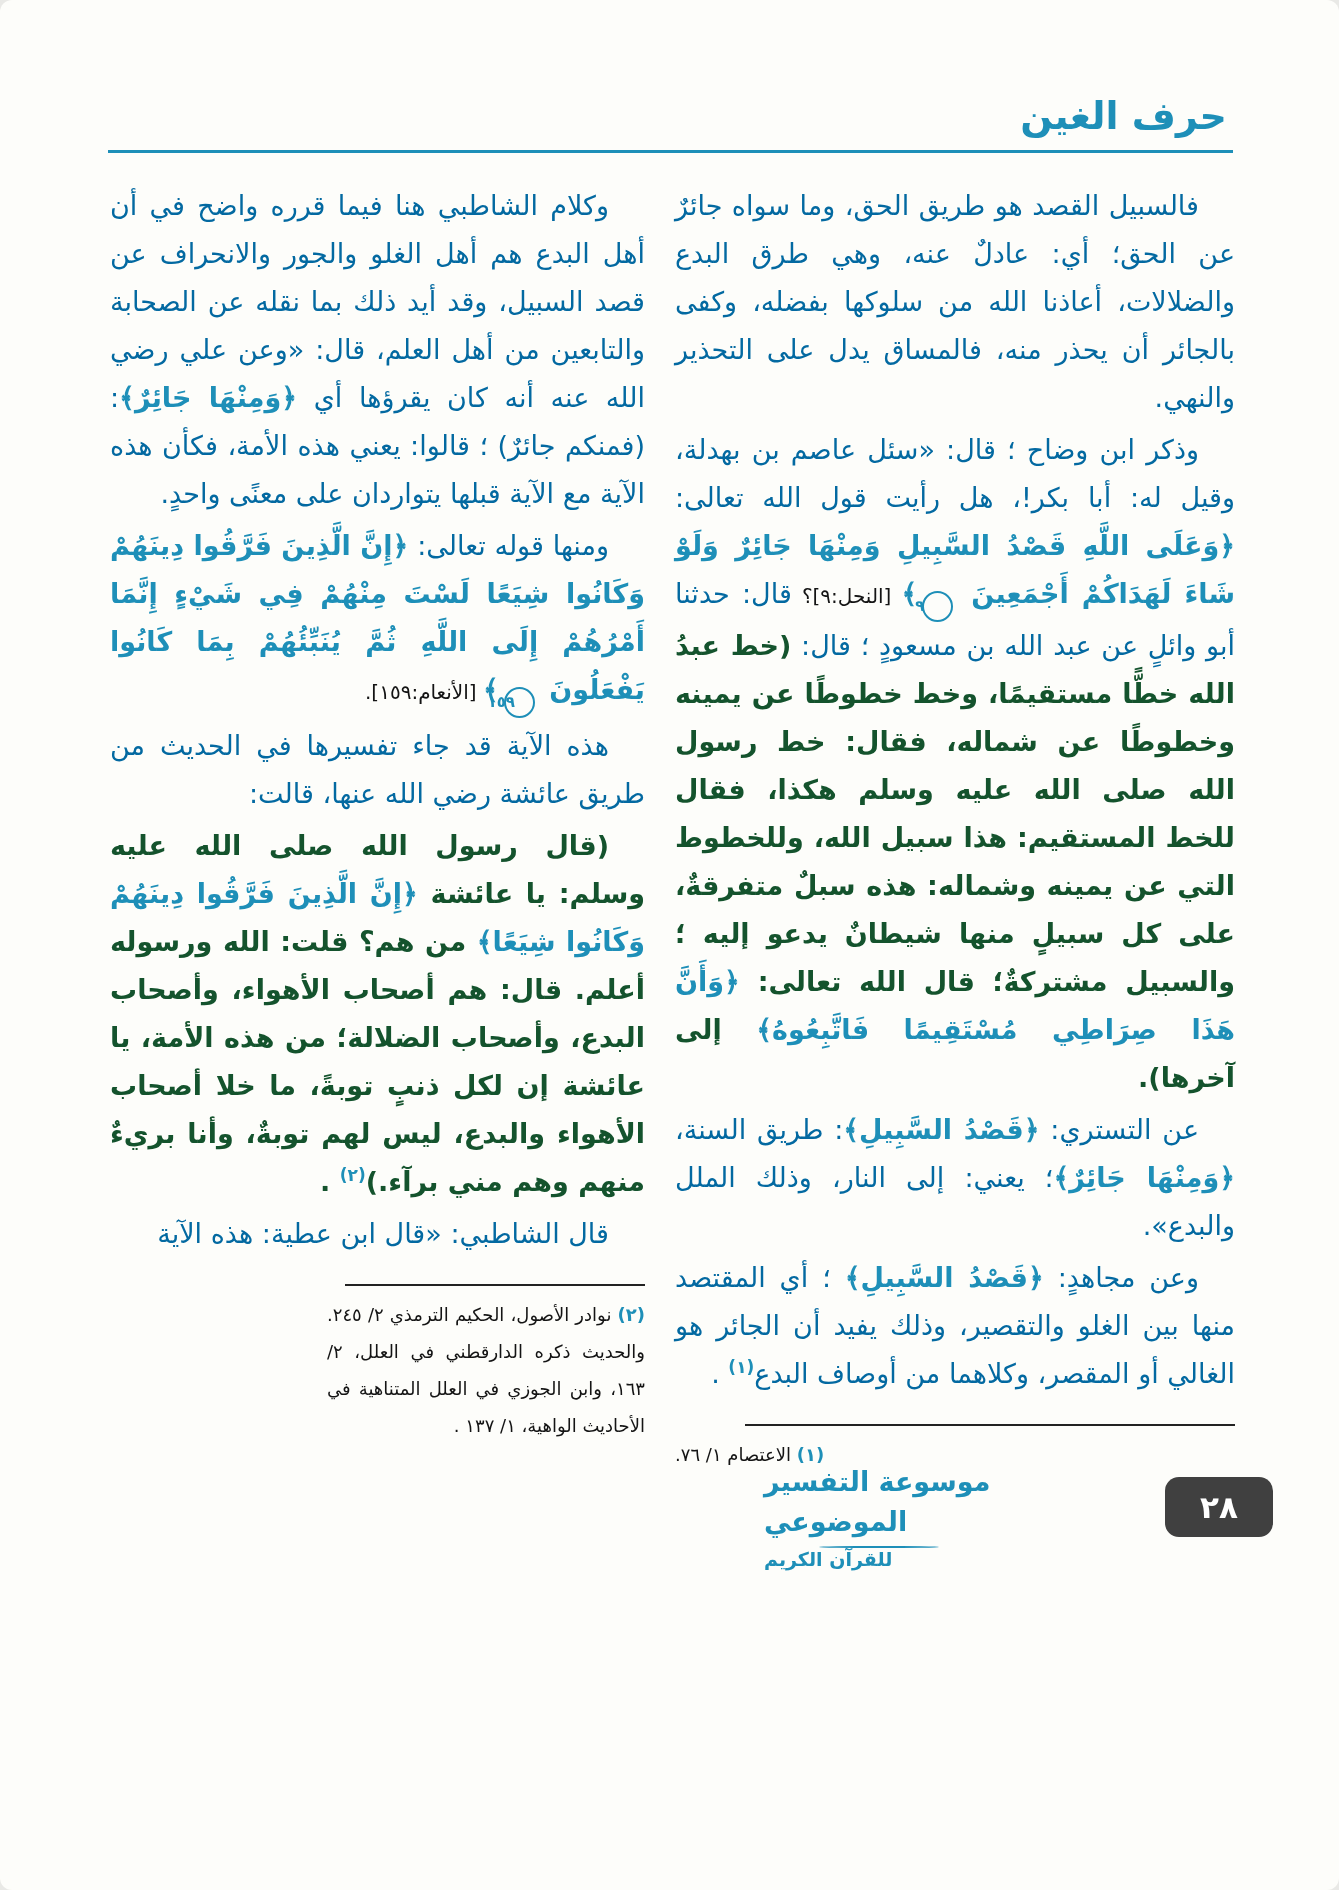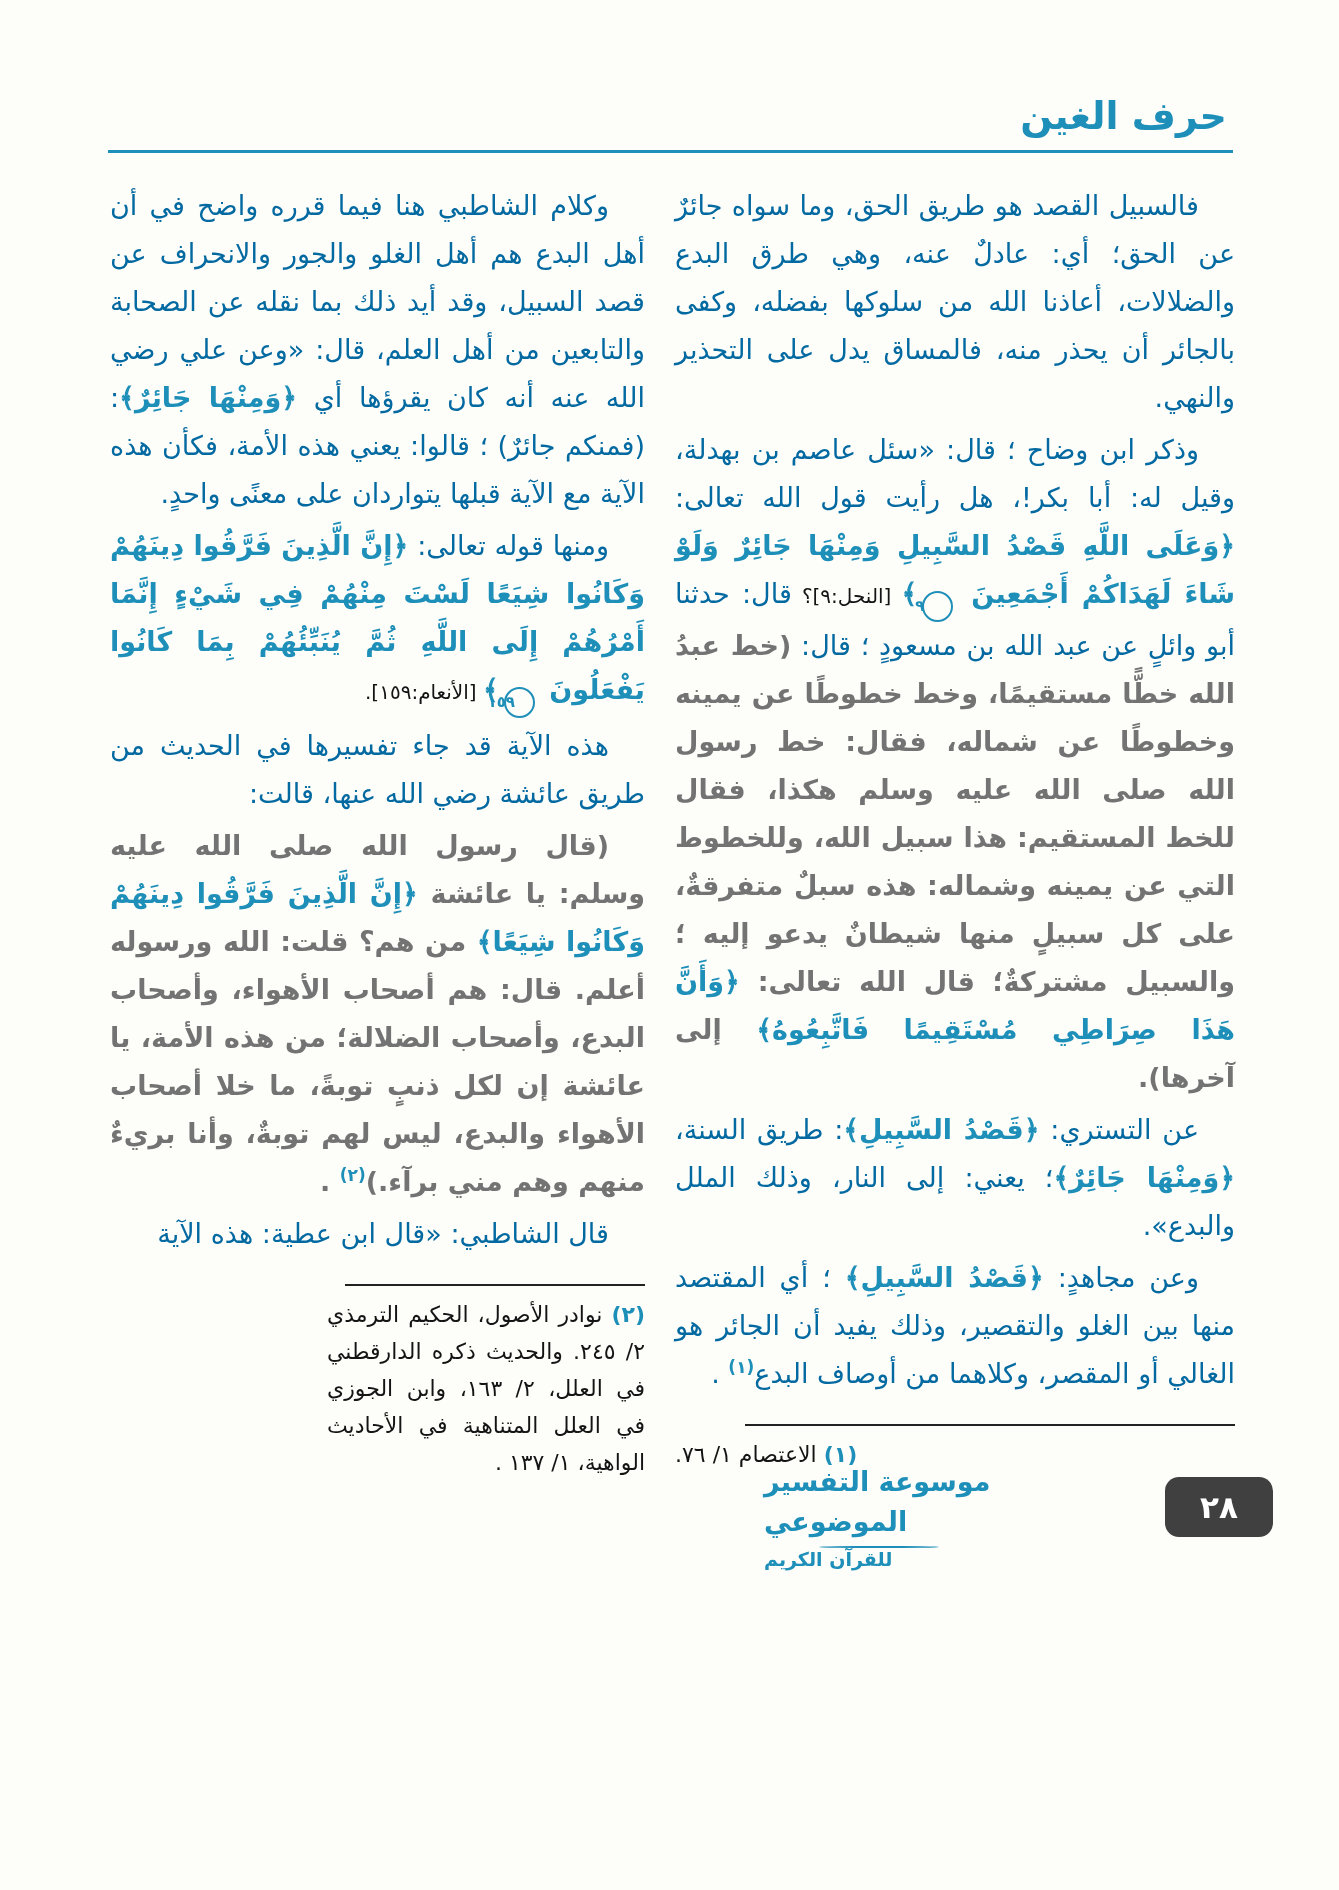--- a/index.html
+++ b/index.html
@@ -2,59 +2,60 @@
 <html lang="ar" dir="rtl"><head>
 <meta charset="utf-8">
 <style>
   * { box-sizing: border-box; margin: 0; padding: 0; }
   html, body { background: #e9e9e6; }
   body { font-family: "DejaVu Sans", sans-serif; }
   .page {
     position: relative; width: 1339px; height: 1890px;
     background: #fdfdfa; overflow: hidden; direction: rtl;
     margin: 0 auto;
+    border-radius: 12px;
   }
   
   .chapter-title {
     position: absolute; top: 94px; right: 112px;
     color: #1e8fb8; font-size: 38px; font-weight: bold;
   }
   .header-rule {
     position: absolute; top: 150px; right: 106px; left: 108px;
     border-top: 3px solid #1e8fb8;
   }
   
   .col {
     position: absolute; top: 182px;
     color: #141414; font-size: 27px; line-height: 48px;
     text-align: justify;
   }
   .col-right { right: 104px; width: 560px; }
   .col-left  { right: 694px; width: 535px; }
   .para { text-indent: 36px; margin-bottom: 4px; }
   .seg-text { color: #0369a1; }
-  .seg-b { color: #737373; font-weight: bold; }
+  .seg-b { color: #14532d; font-weight: bold; }
   .seg-q { color: #1e8fb8; font-weight: bold; }
   .seg-ref { color: #141414; font-size: 20px; }
   .seg-fn {
     color: #1e8fb8; font-size: 17px; font-weight: bold;
     vertical-align: super; line-height: 0;
   }
   .aya-badge {
     display: inline-flex; align-items: center; justify-content: center;
     width: 31px; height: 31px; border: 2px solid #1e8fb8; border-radius: 50%;
     color: #1e8fb8; font-size: 15px; font-weight: bold;
     vertical-align: -8px; margin: 0 5px; line-height: 1;
   }
   
   .footnote-block { margin-top: 26px; }
   .fn-rule { border-top: 2px solid #222; margin-bottom: 10px; }
   .col-left .fn-rule  { width: 300px; }
   .col-right .fn-rule { width: 490px; }
-  .fn-text { font-size: 22px; line-height: 37px; color: #141414; }
+  .fn-text { font-size: 18px; line-height: 37px; color: #141414; }
   .col-left .fn-text { width: 318px; text-align: justify; }
   .col-right .fn-text { text-align: left; }
   .fn-marker { color: #1e8fb8; font-weight: bold; }
   
   .publisher-logo {
     position: absolute; top: 1462px; right: 345px; width: 230px;
     text-align: left; color: #1e8fb8;
   }
   .logo-line1 { font-size: 27px; font-weight: bold; line-height: 40px; }
   .logo-line2 { font-size: 19px; font-weight: bold; line-height: 22px; }

